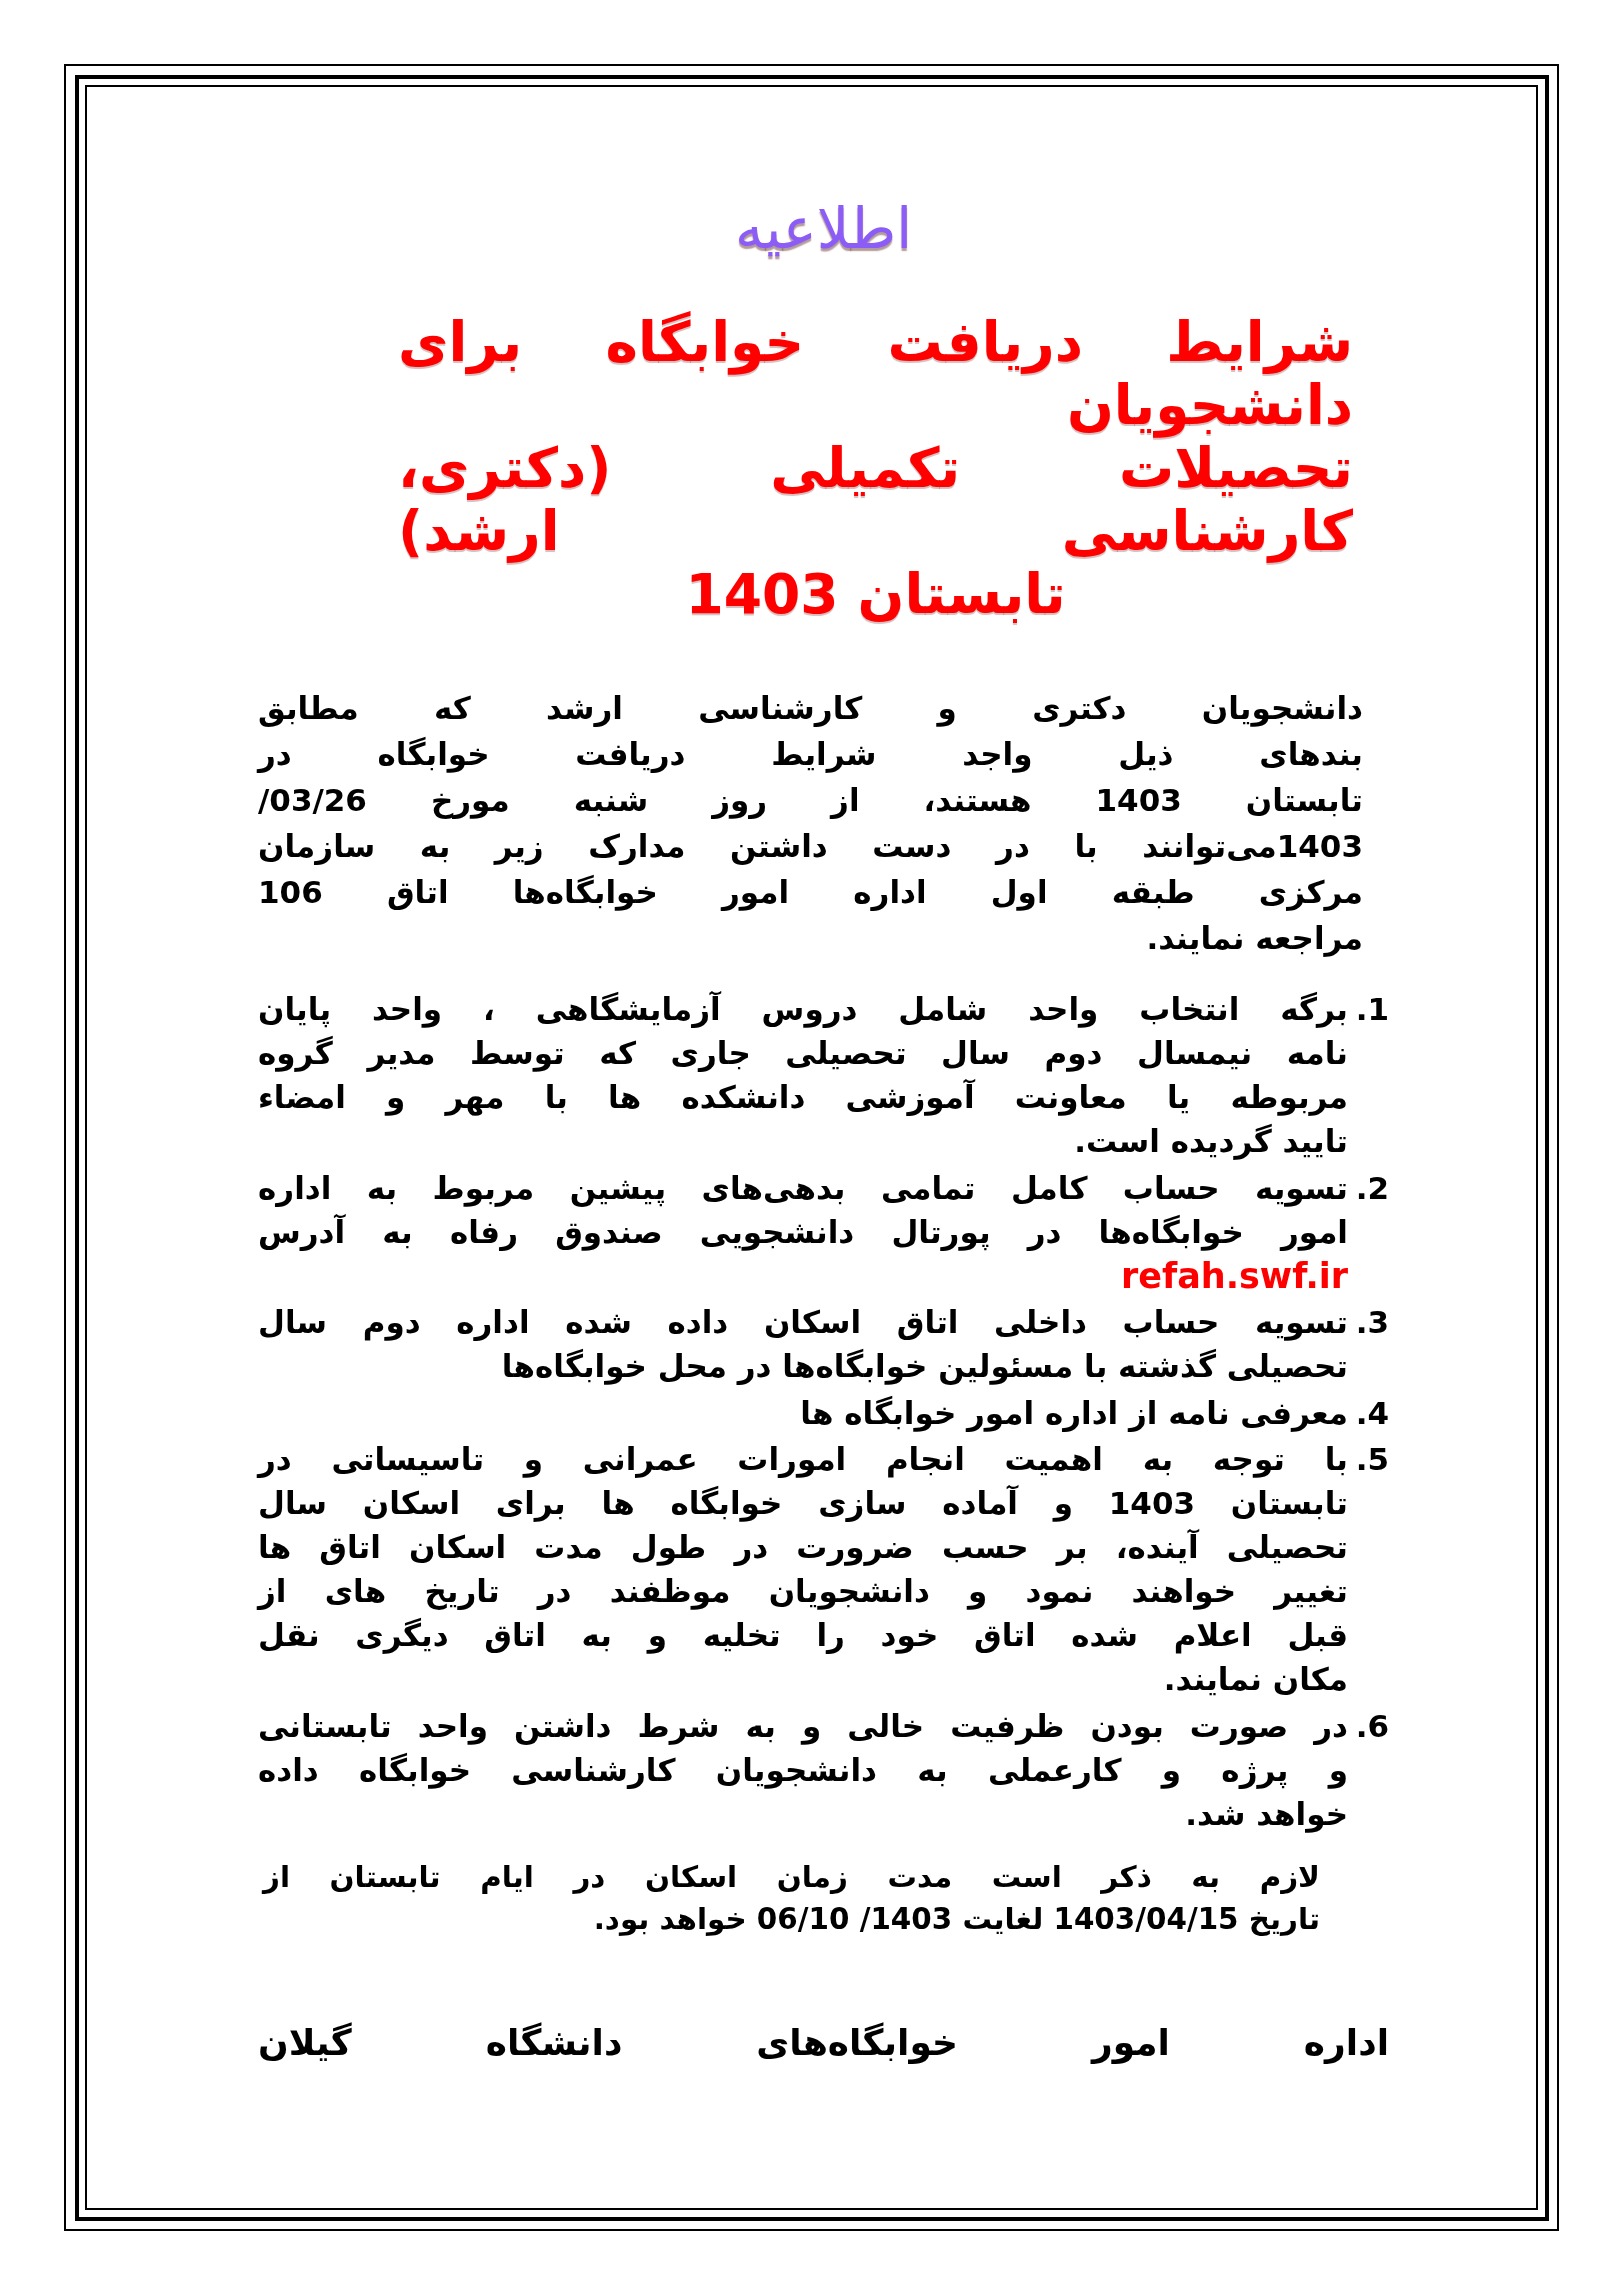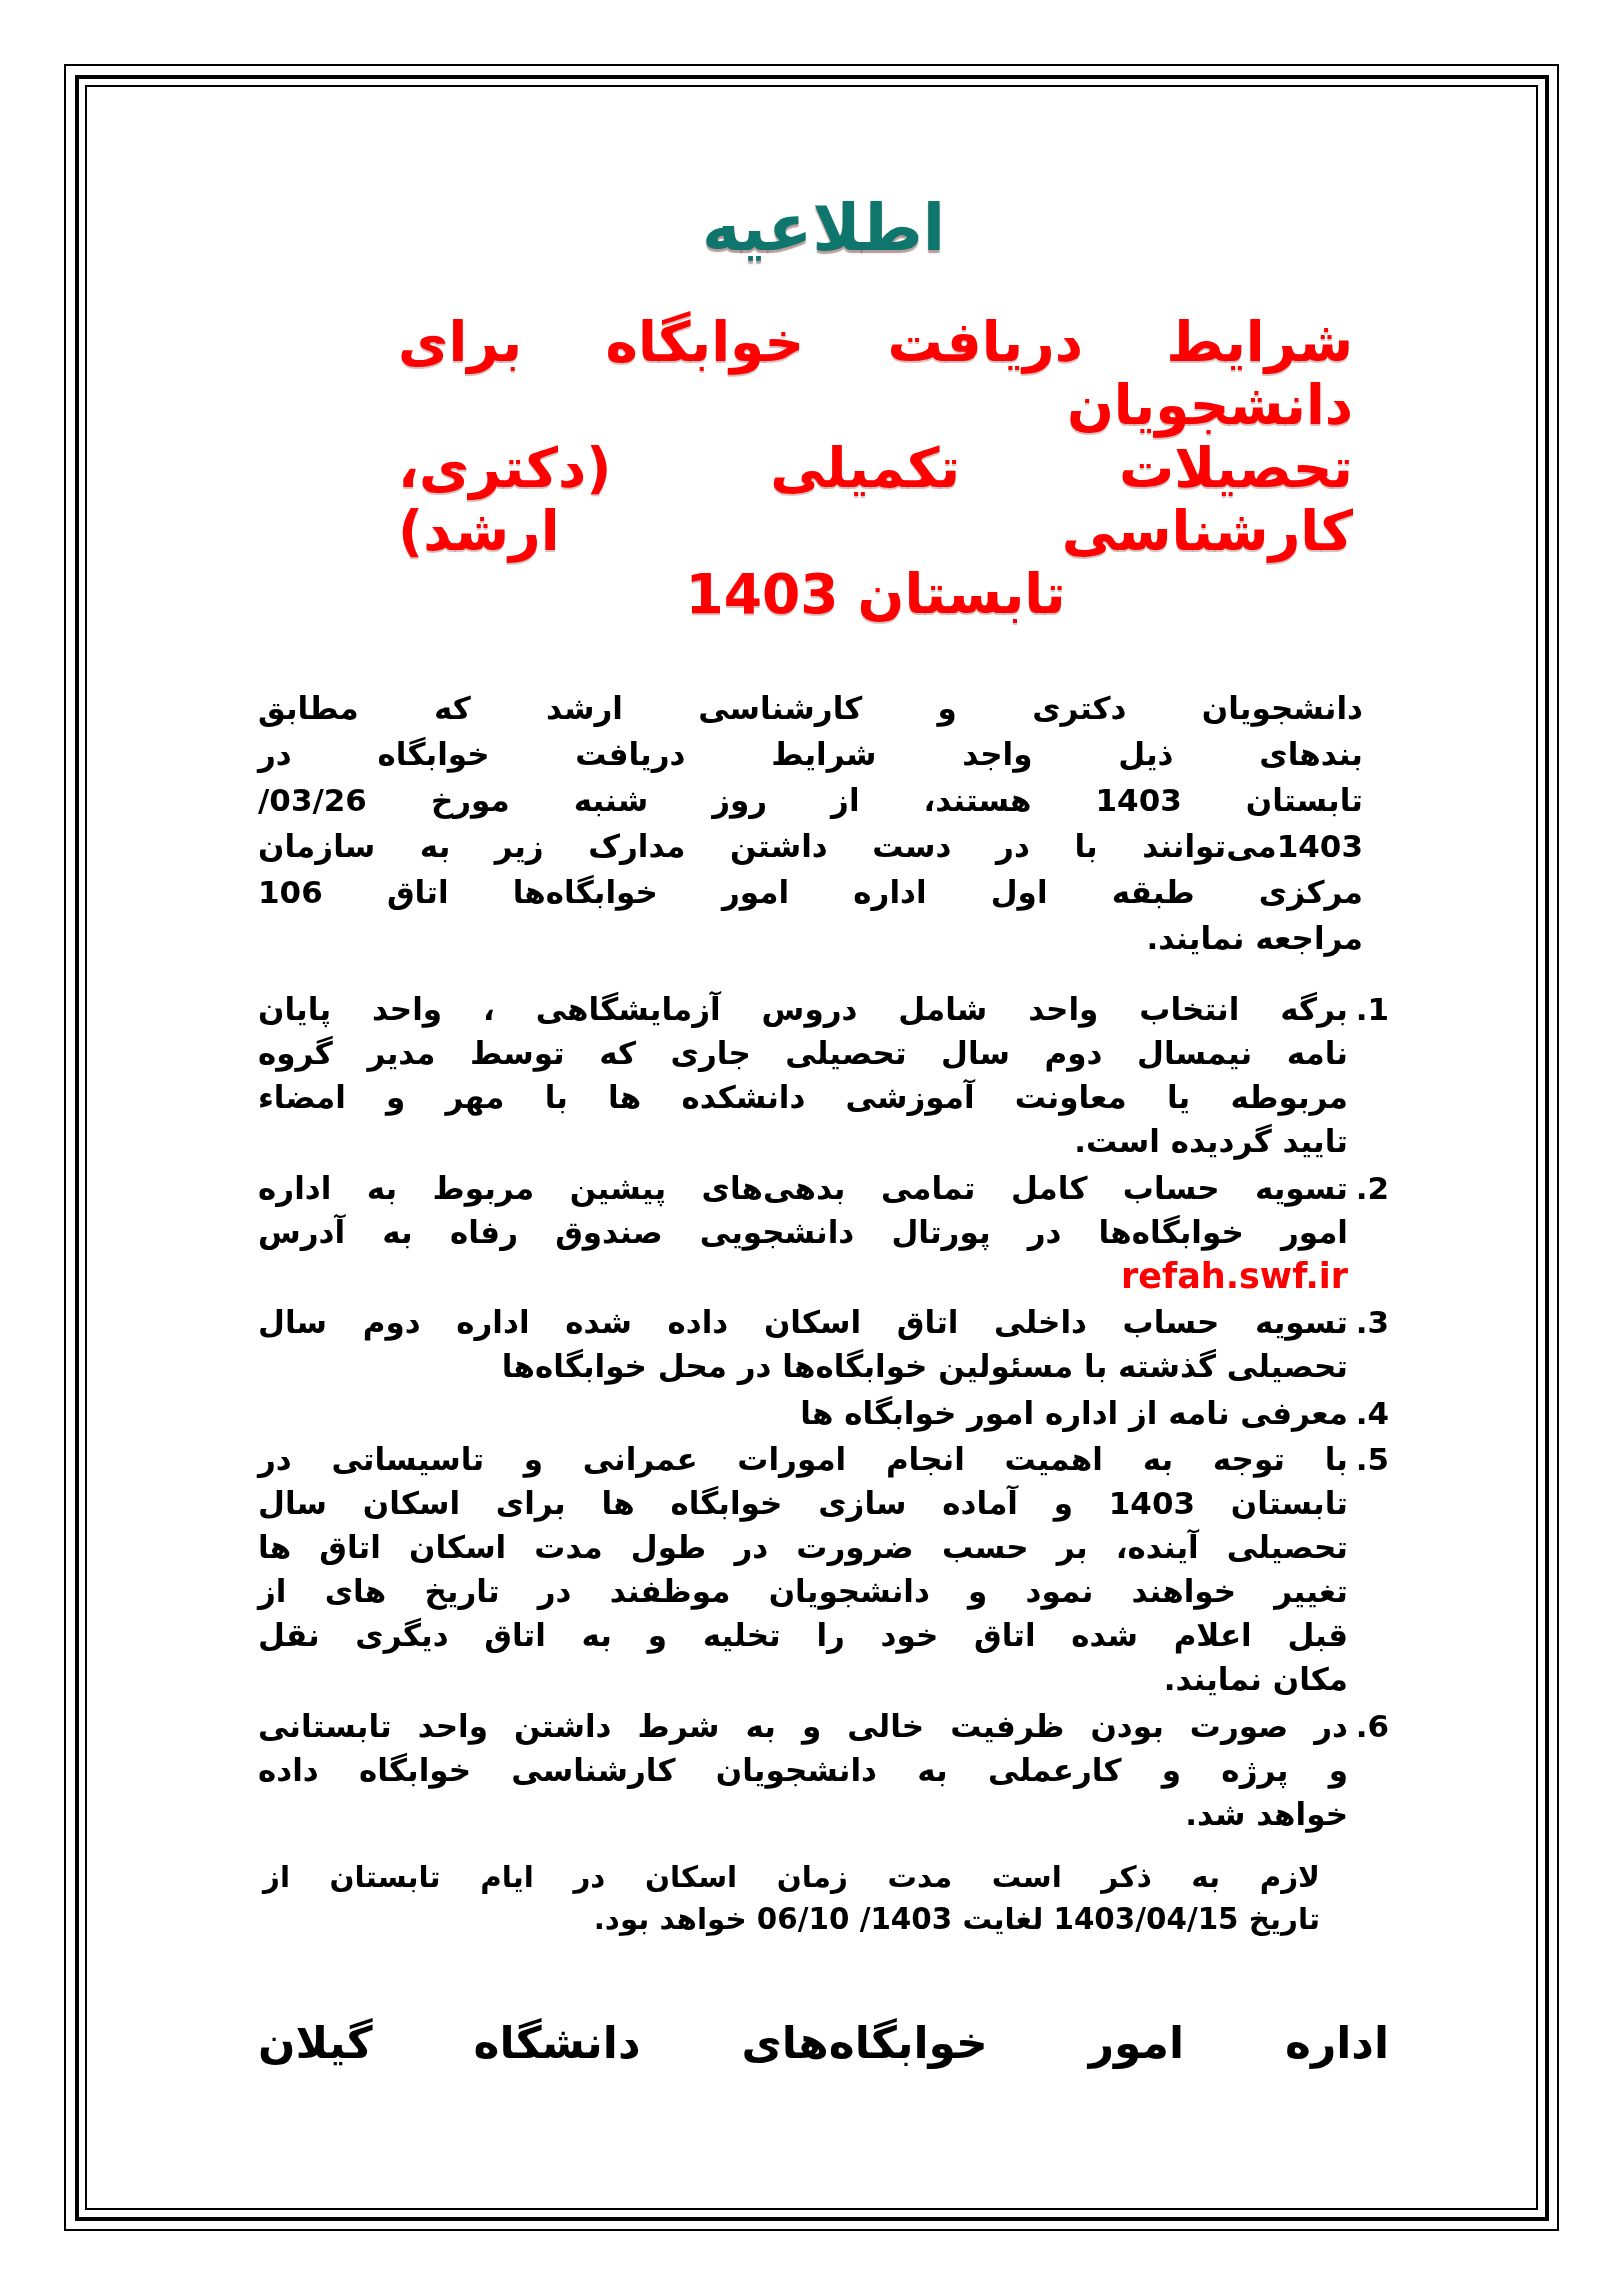--- a/index.html
+++ b/index.html
@@ -37,25 +37,25 @@
   .content {
     position: absolute;
     inset: 0;
     padding: 0 147px 0 171px;
     direction: rtl;
     color: #000000;
     font-weight: bold;
   }
   .title {
     margin: 92px 0 0 0;
-    font-size: 65px;
+    font-size: 57px;
     line-height: 98px;
     text-align: center;
-    color: #0f766e;
-    font-weight: bold;
+    color: #8b5cf6;
+    font-weight: normal;
     text-shadow: 0 3.3px 1.3px rgba(90, 30, 30, 0.45);
   }
   .subtitle {
     margin: 34px 36px 0 0;
     width: 955px;
     color: #ff0000;
     font-size: 55px;
     line-height: 63px;
     text-shadow: 0 2px 0.7px rgba(120, 40, 40, 0.3);
   }
@@ -104,21 +104,21 @@
     margin-left: 32px;
   }
   .note {
     margin: 19.6px 69px 0 0;
     width: 1057px;
     font-size: 29.4px;
     line-height: 42px;
   }
   .footer {
     margin: 73px 0 0 0;
-    font-size: 44px;
+    font-size: 36px;
     line-height: 60px;
     letter-spacing: 1.3px;
   }
 </style>
 </head>
 <body>
 
 <div class="page">
   <div class="frame-outer">
     <div class="frame-mid">

